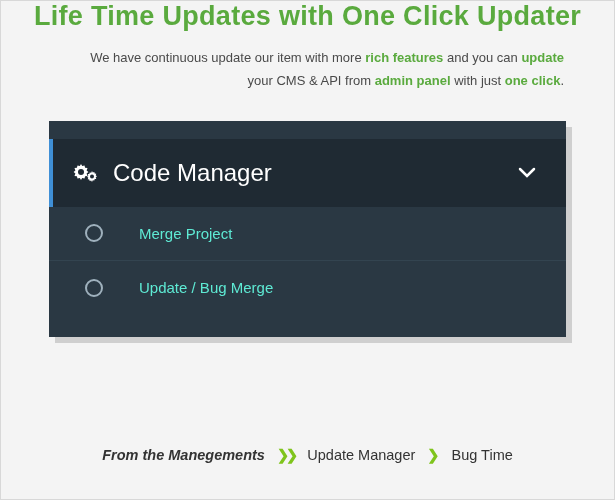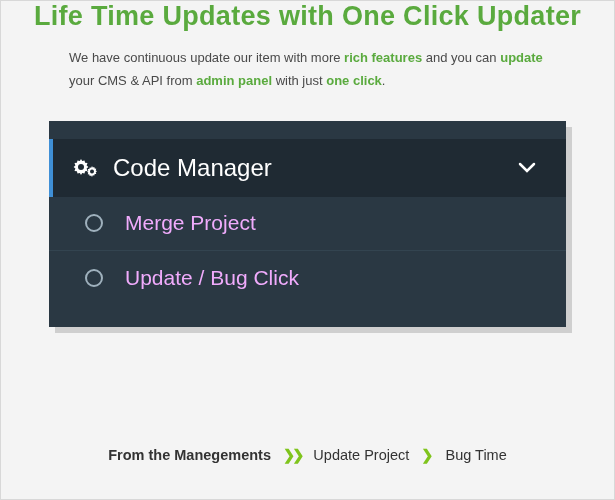--- a/index.html
+++ b/index.html
@@ -13,21 +13,21 @@
     overflow: hidden;
   }
   .title {
     text-align: center;
     color: #5aaa3e;
     font-size: 27px;
     font-weight: 600;
     letter-spacing: 0.3px;
   }
   .subtitle {
-    text-align: left;
+    text-align: right;
     color: #4a4a4a;
     font-size: 13px;
     line-height: 1.8;
     padding: 14px 50px 0 68px;
   }
   .subtitle .hl {
     color: #5aaa3e;
     font-weight: 600;
   }
   .panel {
@@ -35,42 +35,42 @@
     background: #2a3843;
     box-shadow: 6px 6px 0 rgba(0,0,0,0.15);
     padding-top: 18px;
     padding-bottom: 22px;
   }
   .panel-header {
     display: flex;
     align-items: center;
     background: #1f2a33;
     border-left: 4px solid #3f8fd6;
-    height: 58px;
+    height: 68px;
     padding: 0 30px 0 18px;
   }
   .panel-header .lbl {
     color: #fff;
     font-size: 24px;
     font-weight: 400;
     margin-left: 14px;
     flex: 1;
   }
   .panel-item {
     display: flex;
     align-items: center;
     height: 54px;
     padding-left: 36px;
     border-bottom: 1px solid #334450;
   }
   .panel-item:last-child { border-bottom: none; }
   .panel-item .lbl {
-    color: #f0abfc;
-    font-size: 21px;
-    margin-left: 22px;
+    color: #5eead4;
+    font-size: 15px;
+    margin-left: 36px;
   }
   .circ {
     width: 18px;
     height: 18px;
     border: 2px solid #9fb1bd;
     border-radius: 50%;
     flex-shrink: 0;
   }
   .gears { flex-shrink: 0; }
   .chev { flex-shrink: 0; }
@@ -78,20 +78,21 @@
     position: absolute;
     bottom: 36px;
     left: 0;
     right: 0;
     text-align: center;
     font-size: 14.5px;
     color: #333;
   }
   .breadcrumb .strong {
     font-weight: 700;
+    font-style: italic;
   }
   .breadcrumb .sep {
     color: #7fc41c;
     font-weight: 900;
     margin: 0 8px;
     letter-spacing: -3px;
   }
   .breadcrumb .sep1 {
     color: #7fc41c;
     font-weight: 900;
@@ -121,23 +122,23 @@
     <svg class="chev" width="18" height="12" viewBox="0 0 18 12">
       <path d="M2 2l7 7 7-7" stroke="#fff" stroke-width="2.5" fill="none" stroke-linecap="round"></path>
     </svg>
   </div>
   <div class="panel-item">
     <span class="circ"></span>
     <span class="lbl">Merge Project</span>
   </div>
   <div class="panel-item">
     <span class="circ"></span>
-    <span class="lbl">Update / Bug Click</span>
+    <span class="lbl">Update / Bug Merge</span>
   </div>
 </div>
 
 <div class="breadcrumb">
   <span class="strong">From the Manegements</span>
   <span class="sep">❯❯</span>
-  <span>Update Project</span>
+  <span>Update Manager</span>
   <span class="sep1">❯</span>
   <span>Bug Time</span>
 </div>
 
 </body></html>

